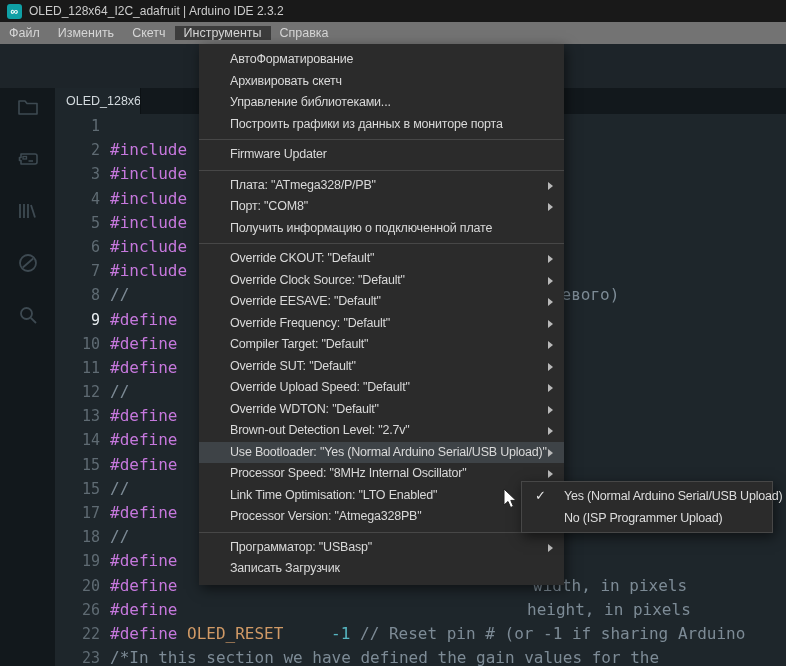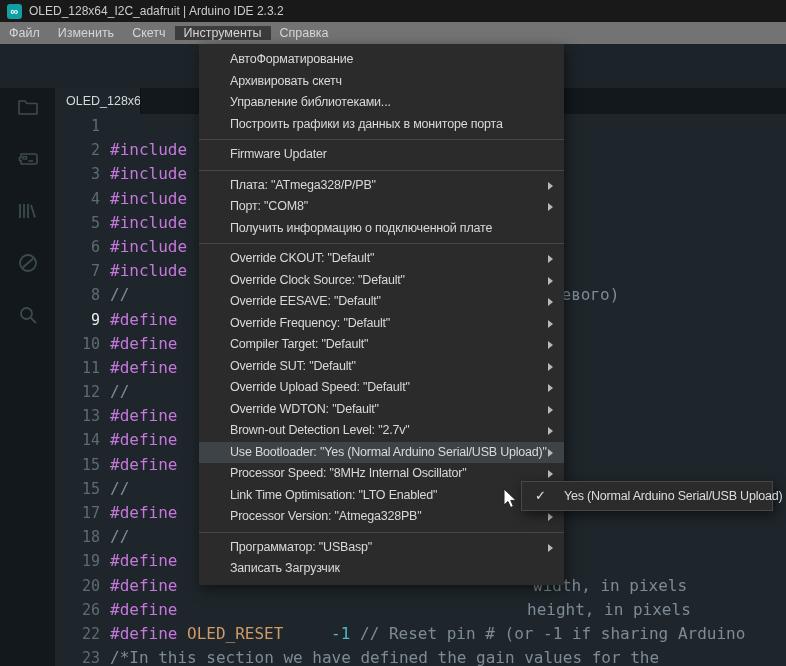--- a/index.html
+++ b/index.html
@@ -204,20 +204,21 @@
       <div class="mi">Processor Speed: "8MHz Internal Oscillator"<span class="arrow"></span></div>
       <div class="mi">Link Time Optimisation: "LTO Enabled"<span class="arrow"></span></div>
       <div class="mi">Processor Version: "Atmega328PB"<span class="arrow"></span></div>
       <div class="msep"></div>
       <div class="mi">Программатор: "USBasp"<span class="arrow"></span></div>
       <div class="mi">Записать Загрузчик</div>
     </div>
 
   <div class="submenu" id="submenu">
       <div class="smi">Yes (Normal Arduino Serial/USB Upload)<span class="check">✓</span></div>
+      <div class="smi">No (ISP Programmer Upload)</div>
     </div>
 
   <div class="cursor">
     <svg class="icon" width="16" height="22" viewBox="0 0 16 22">
       <path d="M1 1 L1 17 L5 13.5 L7.6 19.5 L10.4 18.3 L7.8 12.4 L13 12.4 Z" fill="#ffffff" stroke="#222222" stroke-width="1"></path>
     </svg>
   </div>
 
 </div>
 

